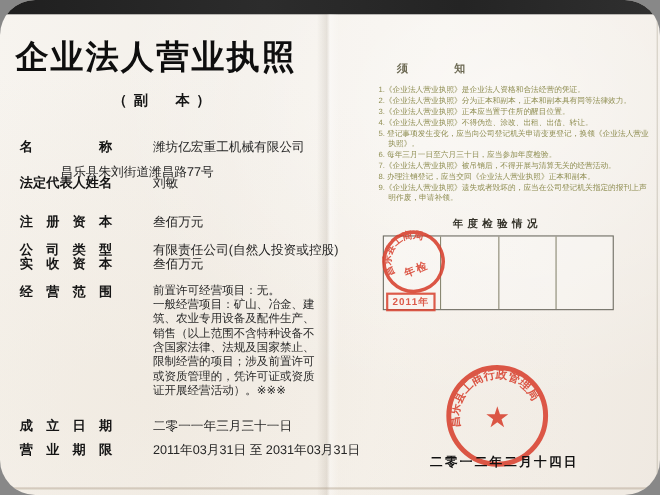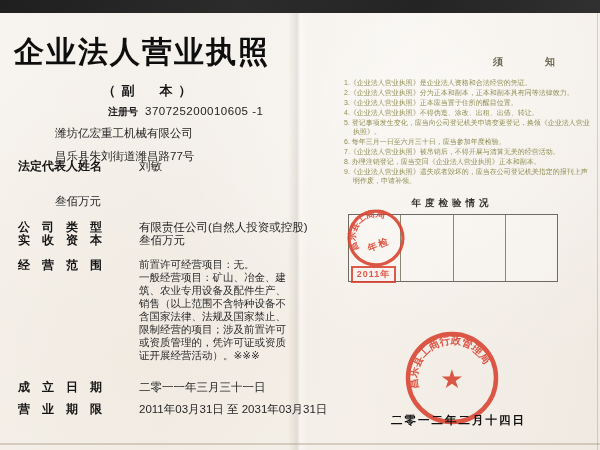--- a/index.html
+++ b/index.html
@@ -4,20 +4,21 @@
 <style>
   html,body{margin:0;padding:0;background:#888;}
   .stage{
     position:relative;width:600px;height:450px;overflow:hidden;
     background:
       radial-gradient(ellipse at 75% 20%, rgba(255,255,255,.5), rgba(255,255,255,0) 55%),
       radial-gradient(ellipse at 20% 80%, rgba(235,225,210,.35), rgba(235,225,210,0) 60%),
       linear-gradient(100deg,#f7f4ef 0%,#f3efe9 35%,#f6f2ec 60%,#efe9e1 100%);
     font-family:"Liberation Sans","DejaVu Sans",sans-serif;
     color:#1d1d1d;
+    border-radius:32px;
   }
   .topstrip{position:absolute;left:0;top:0;width:600px;height:13px;
     background:linear-gradient(90deg,#1f1f1f,#2c2c2c 40%,#242424 70%,#303030);}
   .fold{position:absolute;left:288px;top:13px;width:20px;height:437px;
     background:linear-gradient(90deg,rgba(0,0,0,0) 0%,rgba(120,105,85,.14) 45%,rgba(255,255,255,.35) 60%,rgba(0,0,0,0) 100%);}
   .bottom-edge{position:absolute;left:0;bottom:5px;width:600px;height:2px;background:rgba(175,160,140,.45);}
   .right-edge{position:absolute;right:2px;top:13px;width:1px;height:437px;background:rgba(150,140,120,.35);}
 
   
   .title{position:absolute;left:14px;top:32px;width:280px;
@@ -29,21 +30,21 @@
   .regno-label{font-size:10px;font-weight:700;color:#1a1a1a;margin-right:7px;}
   .regno-value{font-size:11.5px;color:#222;letter-spacing:.5px;}
 
   .row{position:absolute;left:18px;width:275px;display:flex;align-items:flex-start;white-space:nowrap;}
   .lbl{flex:0 0 84px;font-size:12px;font-weight:700;color:#151515;letter-spacing:0;}
   .val{font-size:11.5px;color:#262626;padding-top:1px;white-space:nowrap;padding-left:37px;}
   .scope-val{white-space:normal;width:188px;line-height:13px;font-size:10.5px;color:#2a2a2a;}
   .scope-val .p2{margin-top:0;}
 
   
-  .notice-head{position:absolute;left:345px;top:55px;width:226px;text-align:right;
+  .notice-head{position:absolute;left:345px;top:55px;width:226px;text-align:left;
     font-size:10px;font-weight:700;letter-spacing:16px;color:#6d6a54;text-indent:16px;}
   .notice{position:absolute;left:344px;top:78px;width:246px;color:#8f8e52;}
   .notice-item{font-size:7px;line-height:9px;padding-left:9px;text-indent:-9px;margin-bottom:1px;}
   .annual-head{position:absolute;left:348px;top:197px;width:208px;text-align:center;
     font-size:9.5px;font-weight:700;letter-spacing:4px;color:#35332a;}
   .annual-table{position:absolute;left:348px;top:214px;width:208px;height:66px;
     border:1px solid #6e6c62;display:flex;background:rgba(255,255,255,.25);}
   .annual-cell{flex:1 1 0;border-right:1px solid #8a8872;}
   .annual-cell:last-child{border-right:none;}
 
@@ -60,35 +61,34 @@
 <body>
 
 <div class="stage">
   <div class="topstrip"></div>
   <div class="fold"></div>
   <div class="bottom-edge"></div>
   <div class="right-edge"></div>
 
   <div class="title">企业法人营业执照</div>
   <div class="subtitle">（副　本）</div>
-  <div class="regno-row">
-    <span class="regno-label">注册号</span><span class="regno-value">370725200010605 -1</span>
-  </div>
 
   <div class="row" style="top:125px">
+    <span class="lbl">名　　　　　称</span>
     <span class="val">潍坊亿宏重工机械有限公司</span>
   </div>
   <div class="row" style="top:148px">
     <span class="val">昌乐县朱刘街道潍昌路77号</span>
   </div>
   <div class="row" style="top:158px">
     <span class="lbl">法定代表人姓名</span>
     <span class="val">刘敏</span>
   </div>
   <div class="row" style="top:193px">
+    <span class="lbl">注　册　资　本</span>
     <span class="val">叁佰万元</span>
   </div>
   <div class="row" style="top:232px">
     <span class="lbl">实　收　资　本</span>
     <span class="val">叁佰万元</span>
   </div>
   <div class="row" style="top:219px">
     <span class="lbl">公　司　类　型</span>
     <span class="val">有限责任公司(自然人投资或控股)</span>
   </div>

